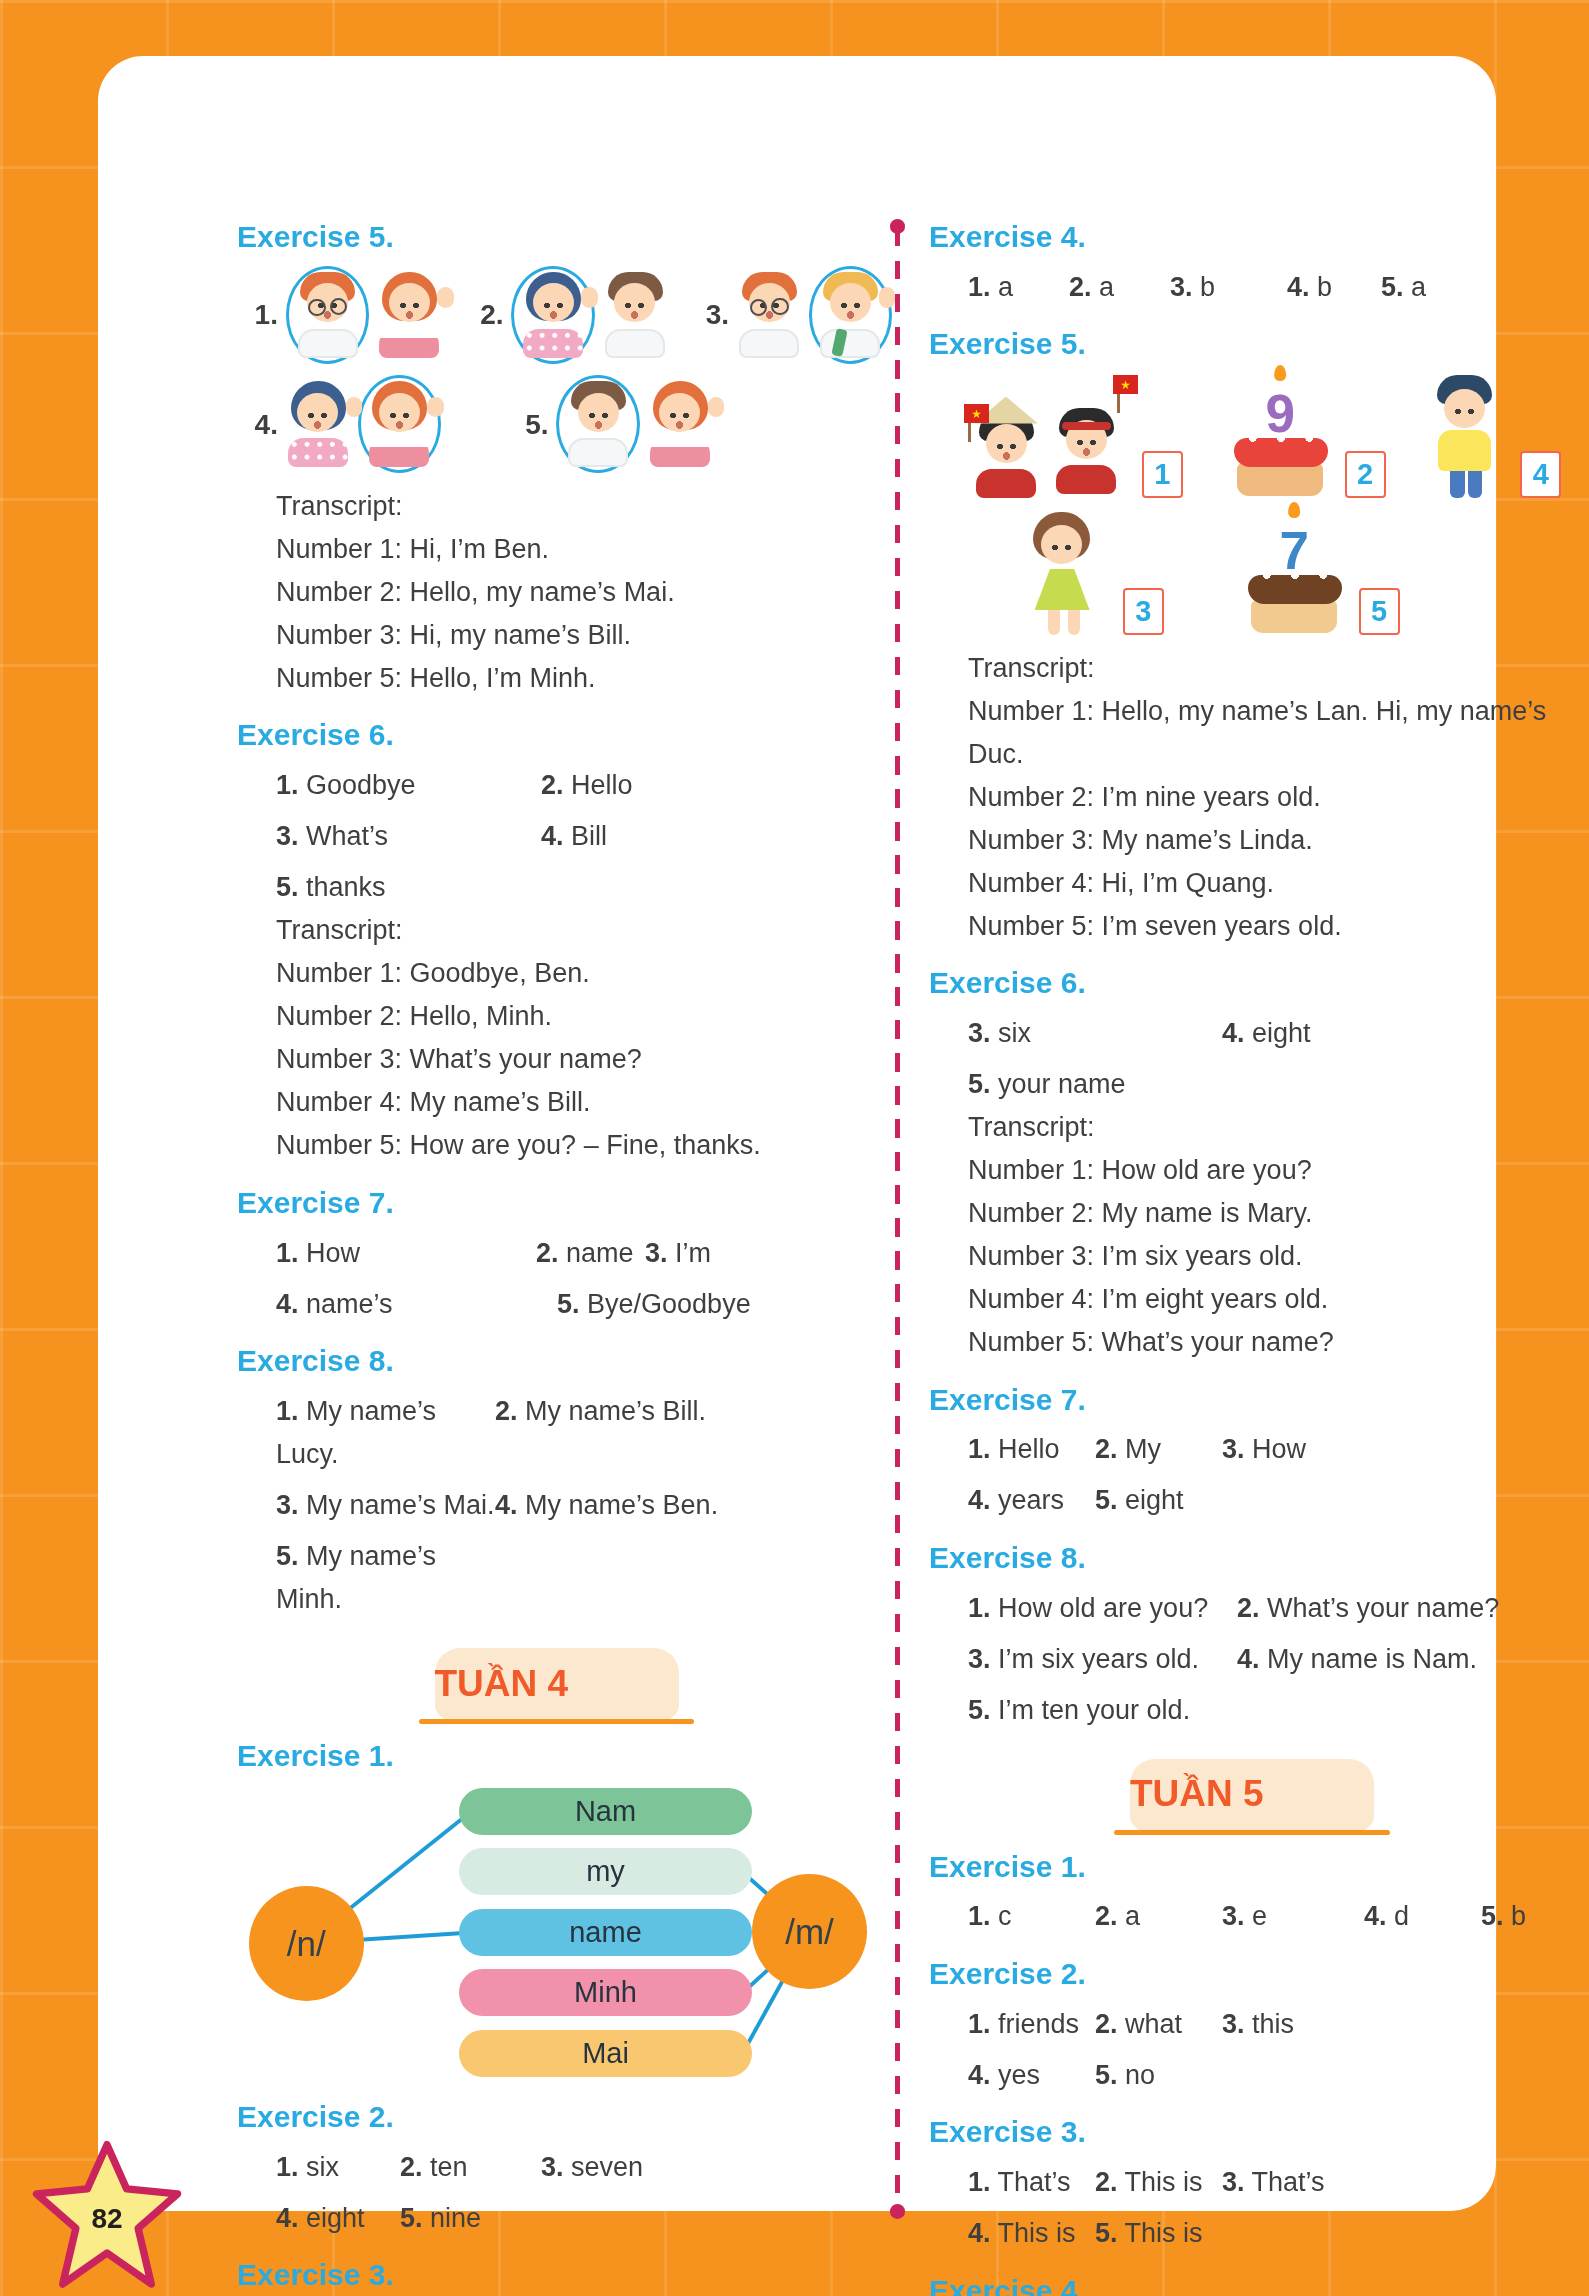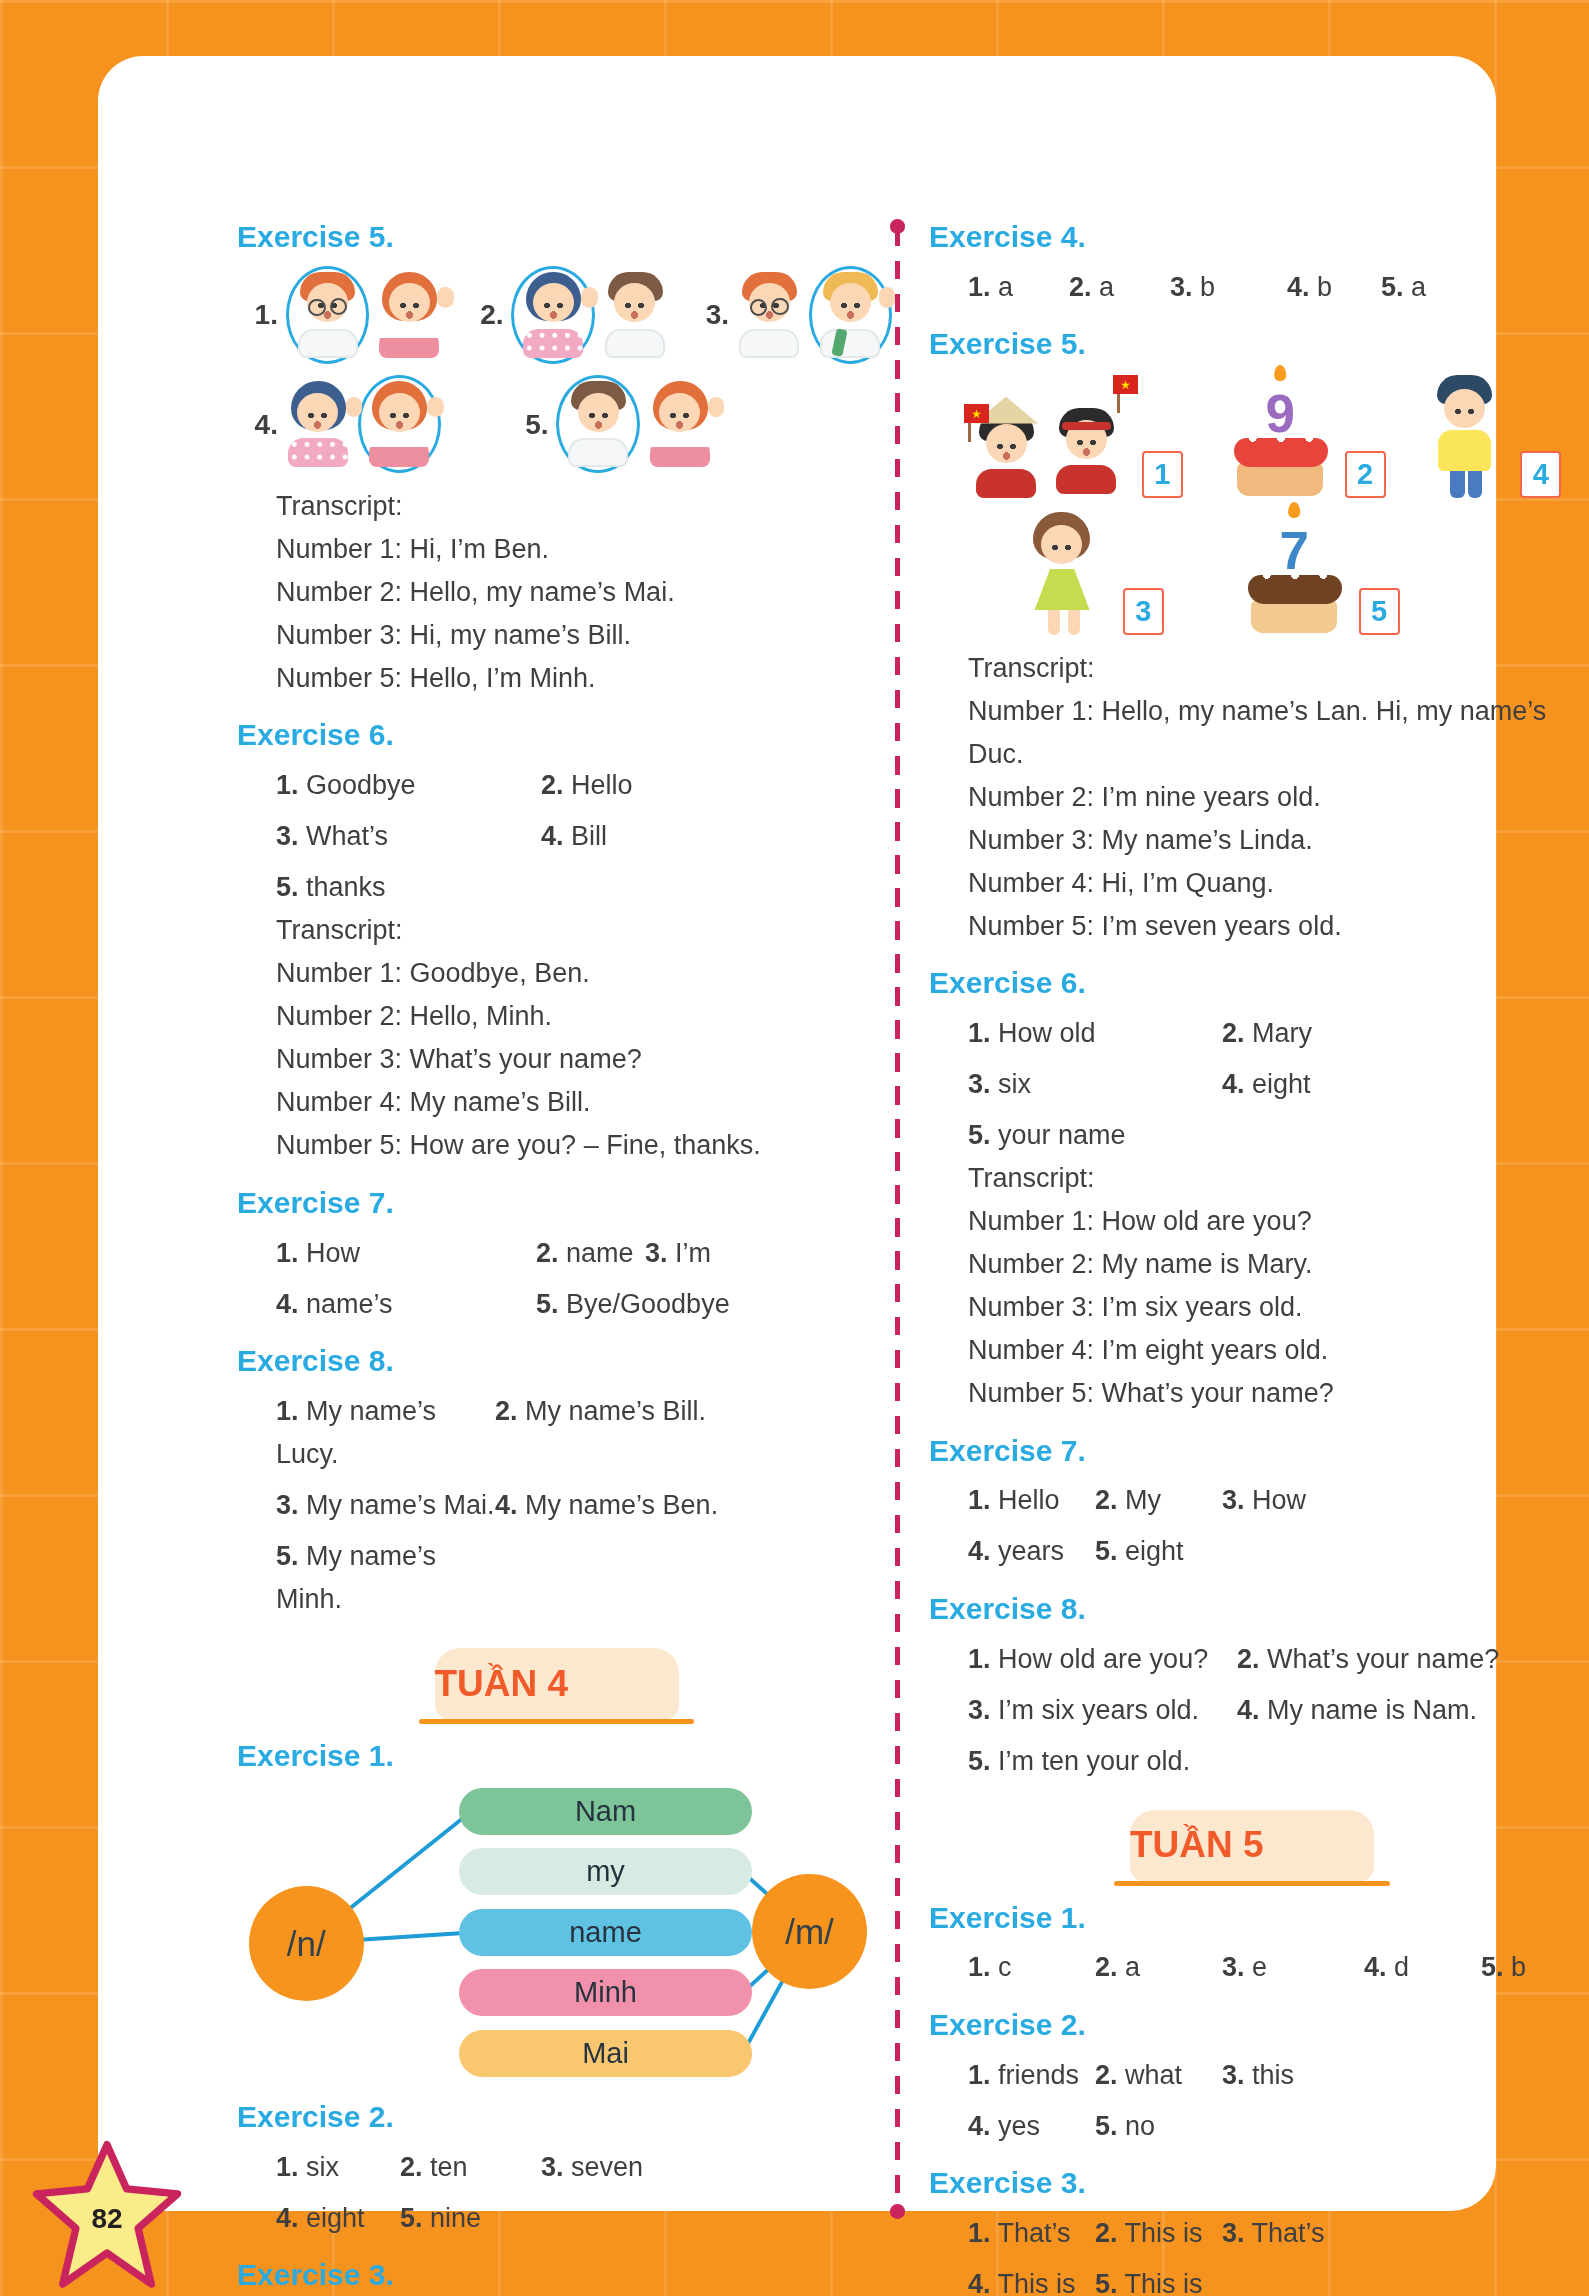--- a/index.html
+++ b/index.html
@@ -21,21 +21,21 @@
   .exh{color:#29ABE2;font-weight:bold;font-size:30px;line-height:39px;margin:15.6px 0 9.8px;}
   .exh.first{margin-top:0;}
   .tlabel{font-weight:normal;padding-left:39px;}
   .tline{padding-left:39px;}
   .row{display:grid;padding-left:39px;margin-top:8px;}
   .ans b{font-weight:bold;}
 
   
   .g-ex6{grid-template-columns:265px auto;}
   .g-ex7a{grid-template-columns:260px 109px auto;}
-  .g-ex7b{grid-template-columns:260px auto;}
+  .g-ex7b{grid-template-columns:260px auto;gap:21px;}
   .g-ex8{grid-template-columns:219px auto;}
   .g-ex2a{grid-template-columns:124px 141px auto;}
   .g-ex2b{grid-template-columns:124px auto;}
   .g-rex4{grid-template-columns:101px 101px 117px 94px auto;}
   .g-rex6{grid-template-columns:254px auto;}
   .g-rex7a{grid-template-columns:127px 127px auto;}
   .g-rex7b{grid-template-columns:127px auto;}
   .g-rex8{grid-template-columns:269px auto;}
   .g-w5ex1{grid-template-columns:127px 127px 142px 117px auto;}
   .g-w5a{grid-template-columns:127px 127px auto;}
@@ -402,24 +402,20 @@
 
       <div class="tlabel">Transcript:</div>
       <div class="tline">Number 1: Hello, my name’s Lan. Hi, my name’s Duc.</div>
       <div class="tline">Number 2: I’m nine years old.</div>
       <div class="tline">Number 3: My name’s Linda.</div>
       <div class="tline">Number 4: Hi, I’m Quang.</div>
       <div class="tline">Number 5: I’m seven years old.</div>
 
       <div class="exh">Exercise 6.</div>
       <div class="row g-rex6">
-        <span class="ans"><b>1.</b> <span>How old</span></span>
-        <span class="ans"><b>2.</b> <span>Mary</span></span>
-      </div>
-      <div class="row g-rex6">
         <span class="ans"><b>3.</b> <span>six</span></span>
         <span class="ans"><b>4.</b> <span>eight</span></span>
       </div>
       <div class="row g-rex6">
         <span class="ans"><b>5.</b> <span>your name</span></span>
       </div>
       <div class="tlabel">Transcript:</div>
       <div class="tline">Number 1: How old are you?</div>
       <div class="tline">Number 2: My name is Mary.</div>
       <div class="tline">Number 3: I’m six years old.</div>

